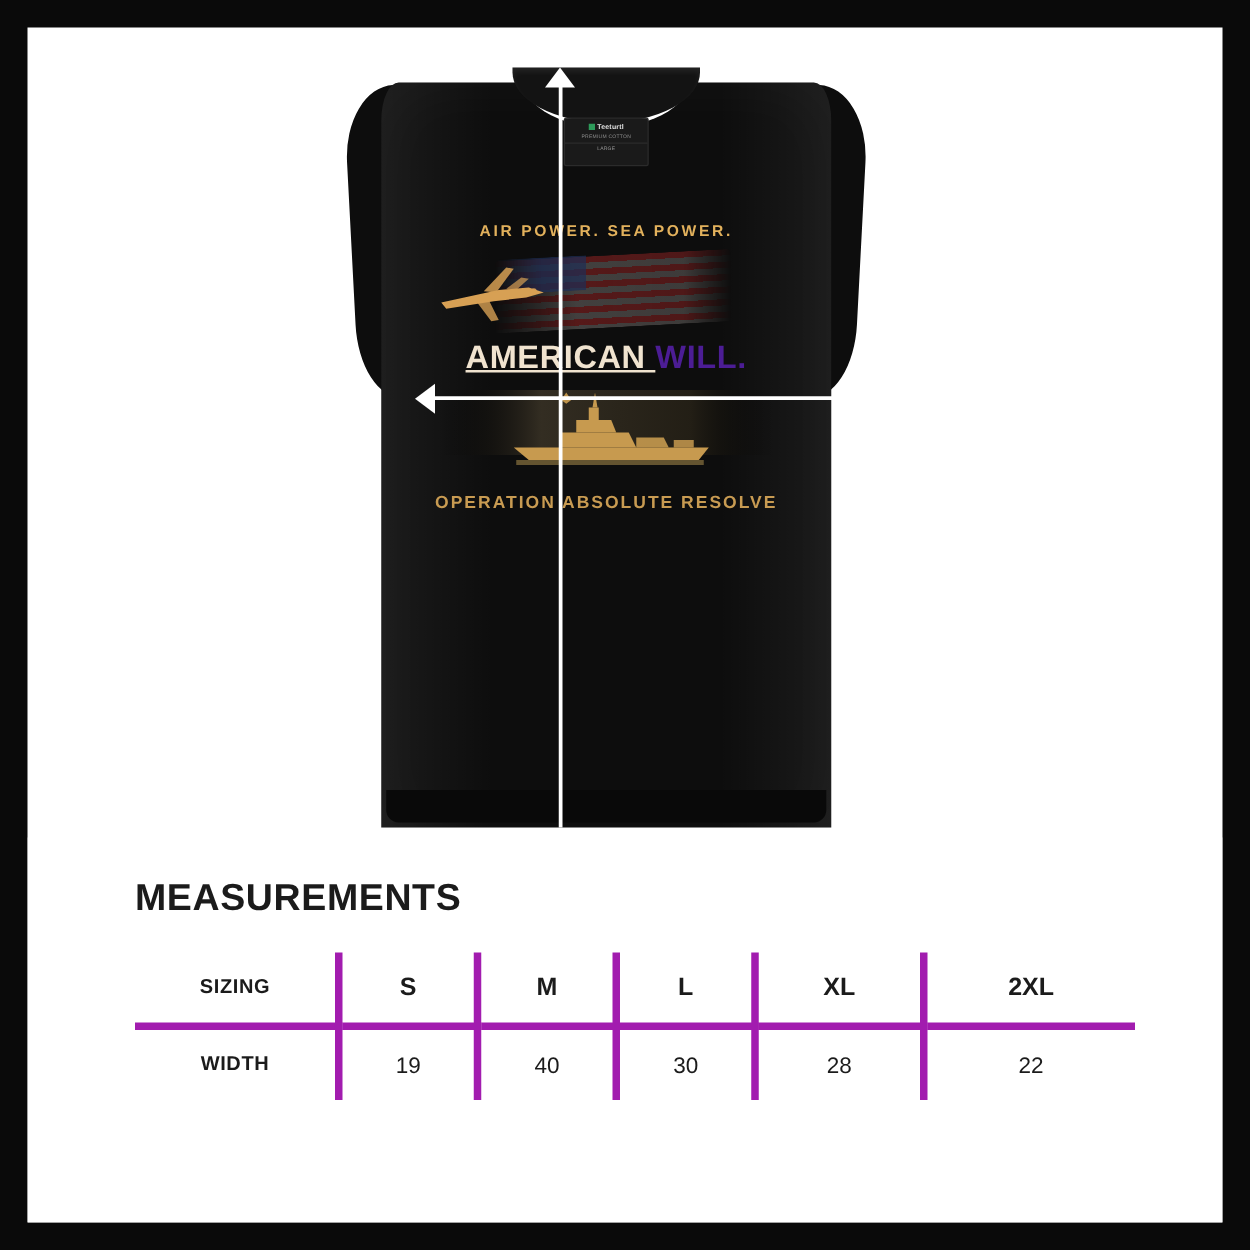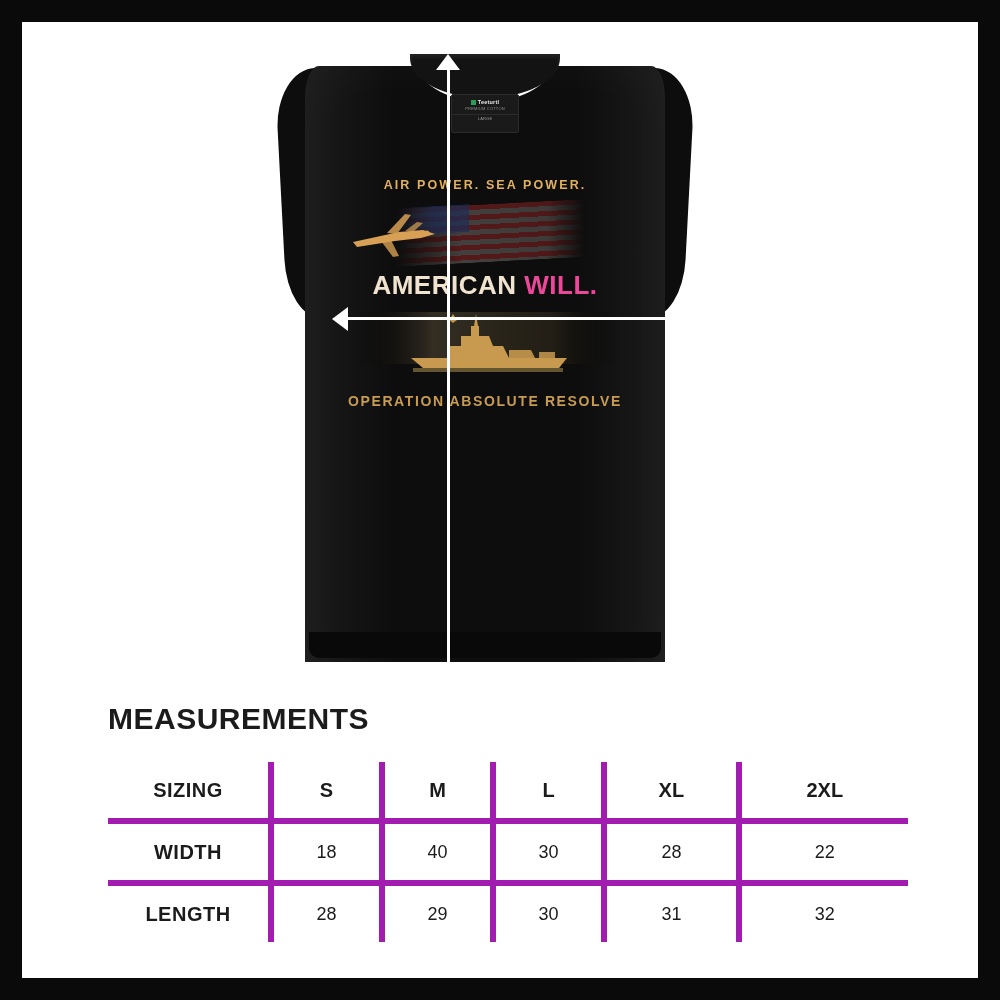--- a/index.html
+++ b/index.html
@@ -224,22 +224,22 @@
   }
   .print-title {
     position: absolute;
     left: 0;
     top: 92px;
     width: 300px;
     font-size: 26px;
     font-weight: bold;
     letter-spacing: 0.5px;
   }
-  .print-title .w1 { color: #f0e3cf; }
-  .print-title .w2 { color: #ec4899; }
+  .print-title .w1 { color: #f0e3cf; text-decoration: underline; }
+  .print-title .w2 { color: #4c1d95; }
   .ship-wrap {
     position: absolute;
     left: 18px;
     top: 128px;
     width: 266px;
     height: 80px;
   }
   .print-bottom {
     position: absolute;
     left: 0;
@@ -321,21 +321,21 @@
   table td, table th {
     border: 6px solid #a21caf;
     height: 56px;
     text-align: center;
     font-size: 18px;
     font-weight: normal;
     padding: 0;
   }
   table tr td:first-child, table tr th:first-child {
     font-weight: bold;
-    font-size: 20px;
+    font-size: 16px;
     width: 160px;
     letter-spacing: 0.5px;
   }
   table tr th {
     font-weight: bold;
     font-size: 20px;
   }
   
   table tr td:first-child, table tr th:first-child {
     border-left: none;
@@ -445,32 +445,24 @@
           <tr>
             <th>SIZING</th>
             <th>S</th>
             <th>M</th>
             <th>L</th>
             <th>XL</th>
             <th>2XL</th>
           </tr>
           <tr>
             <td>WIDTH</td>
-            <td>18</td>
+            <td>19</td>
             <td>40</td>
             <td>30</td>
             <td>28</td>
             <td>22</td>
           </tr>
-          <tr>
-            <td>LENGTH</td>
-            <td>28</td>
-            <td>29</td>
-            <td>30</td>
-            <td>31</td>
-            <td>32</td>
-          </tr>
         </tbody>
       </table>
     </div>
 
   </div>
 </div>
 
 </body></html>

